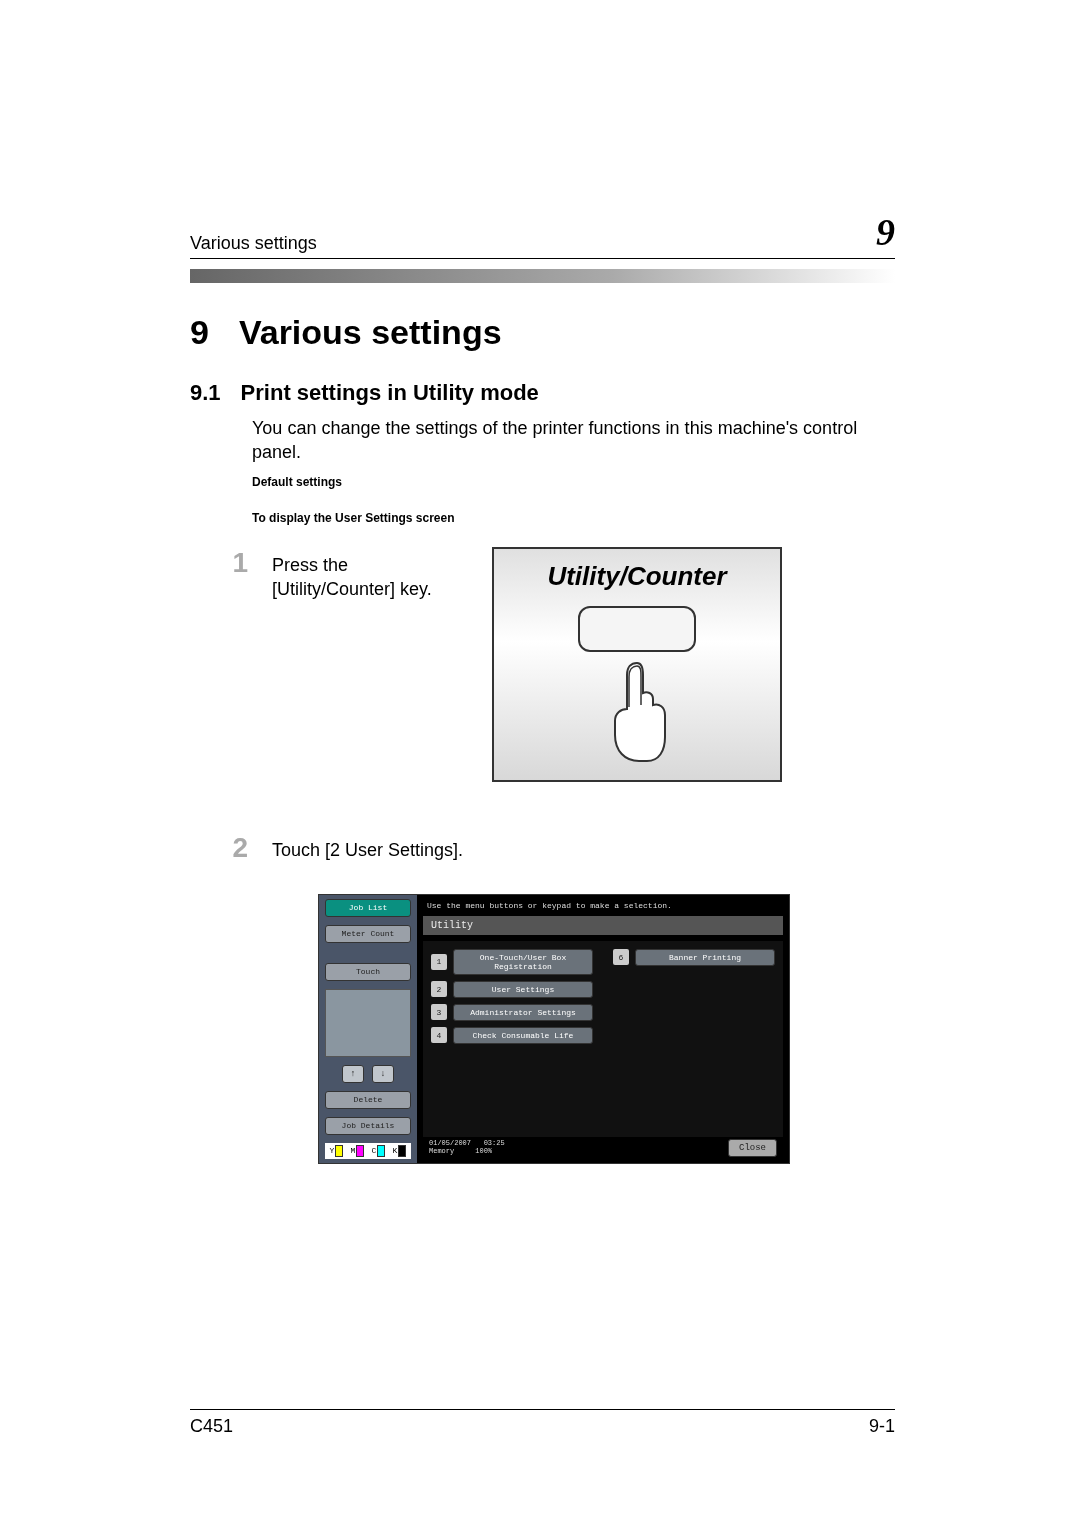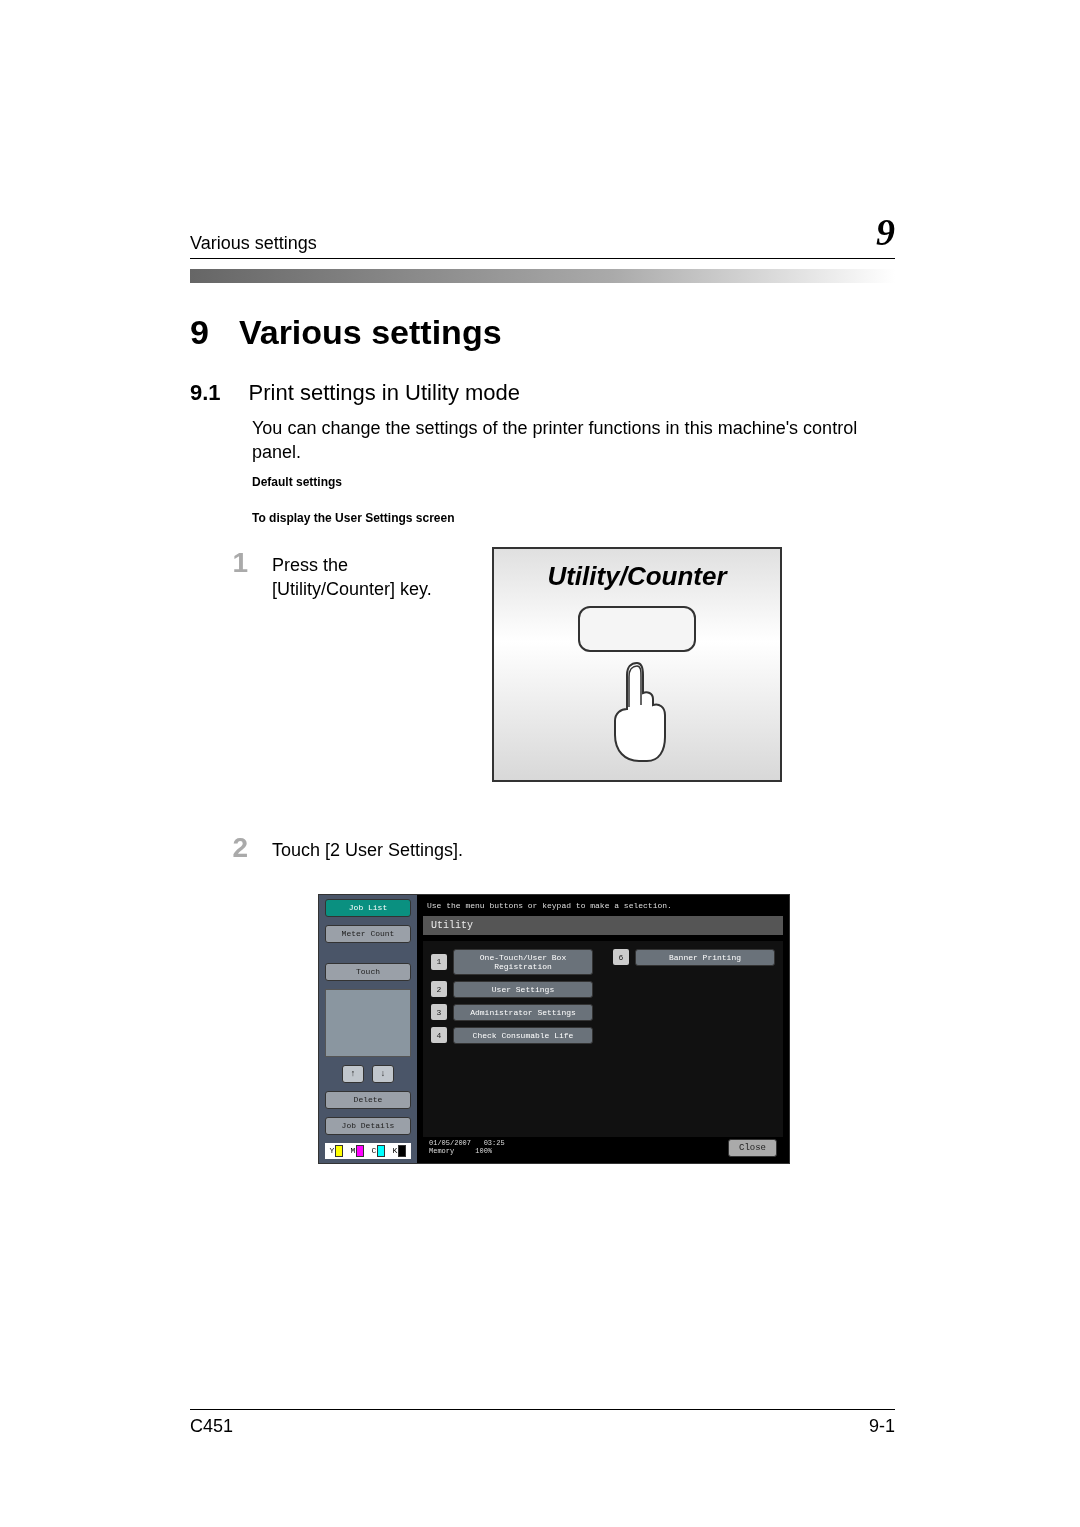--- a/index.html
+++ b/index.html
@@ -10,23 +10,23 @@
     .header { display: flex; justify-content: space-between; align-items: flex-end; border-bottom: 1px solid #000; padding-bottom: 4px; margin-bottom: 10px; }
     .header-left { font-size: 18px; }
     .header-right { font-size: 38px; font-weight: bold; font-style: italic; font-family: "Times New Roman", serif; }
 
     .gradient-bar { height: 14px; background: linear-gradient(to right, #666 0%, #888 30%, #aaa 60%, #fff 100%); margin-bottom: 30px; }
 
     .chapter-row { display: flex; align-items: baseline; gap: 30px; margin-bottom: 28px; }
     .chapter-num { font-size: 34px; font-weight: bold; }
     .chapter-title { font-size: 34px; font-weight: bold; }
 
-    .section-row { display: flex; align-items: baseline; gap: 28px; margin-bottom: 10px; margin-left: 0; }
+    .section-row { display: flex; align-items: baseline; gap: 20px; margin-bottom: 10px; margin-left: 0; }
     .section-num { font-size: 22px; font-weight: bold; }
-    .section-title { font-size: 22px; font-weight: normal; }
+    .section-title { font-size: 22px; font-weight: bold; }
 
     .body-text { margin-left: 62px; font-size: 18px; line-height: 1.35; margin-bottom: 10px; }
 
     .bold-line { margin-left: 62px; font-size: 12px; font-weight: bold; margin-bottom: 22px; }
 
     .step-row { display: flex; align-items: flex-start; gap: 24px; margin-left: 36px; margin-bottom: 30px; }
     .step-num { font-size: 28px; font-weight: bold; color: #aaa; font-family: Arial, sans-serif; width: 22px; text-align: right; }
     .step-text { font-size: 18px; line-height: 1.35; padding-top: 6px; max-width: 200px; }
     .step-text-wide { font-size: 18px; line-height: 1.35; padding-top: 6px; }
 

